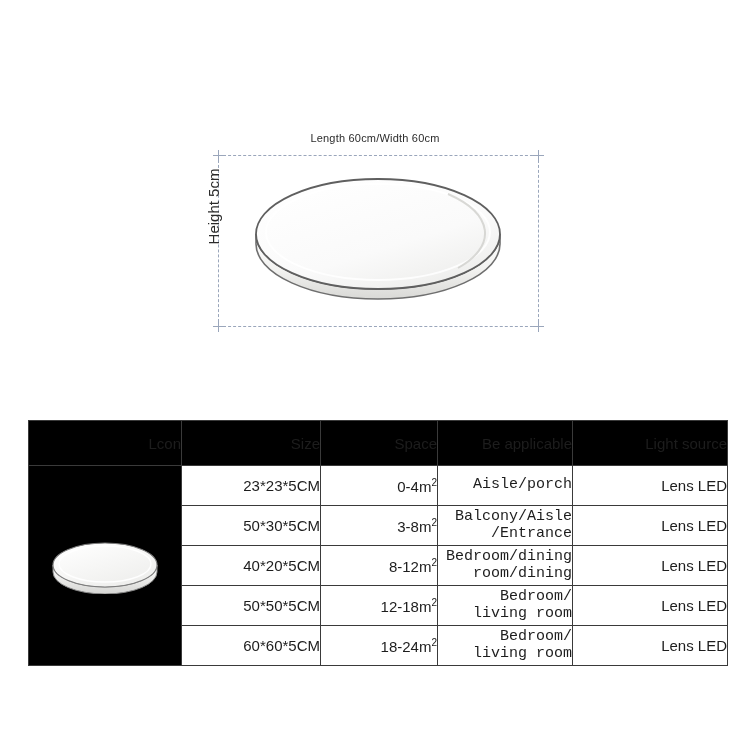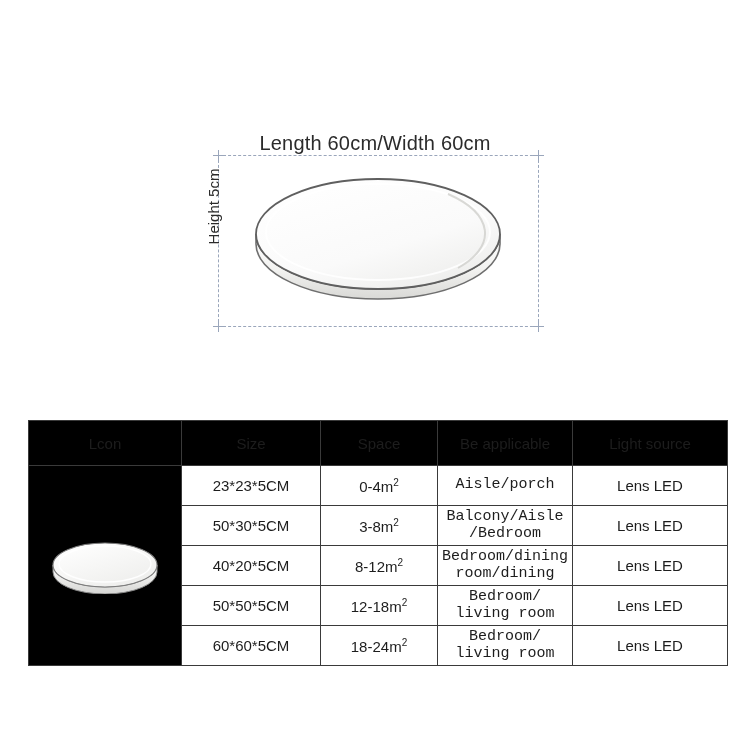--- a/index.html
+++ b/index.html
@@ -25,21 +25,21 @@
     background: #ffffff;
   }
 
   
   #top-dim-label {
     position: absolute;
     left: 0;
     top: 132px;
     width: 750px;
     text-align: center;
-    font-size: 20px;
+    font-size: 11px;
     color: #2b2b2b;
     letter-spacing: 0.2px;
   }
 
   
   .dash-h {
     position: absolute;
     border-top: 1px dashed #9aa6bb;
     height: 0;
   }
@@ -104,21 +104,21 @@
     position: absolute;
     left: 28px;
     top: 420px;
     width: 694px;
     border-collapse: collapse;
     table-layout: fixed;
     background: #ffffff;
   }
   #spec-table td, #spec-table th {
     border: 1px solid #3a3a3a;
-    text-align: center;
+    text-align: right;
     vertical-align: middle;
     font-size: 15px;
     color: #1d1d1d;
     font-weight: normal;
     padding: 0;
   }
   thead th {
     background: #000000;
     color: #ffffff;
     height: 44px;
@@ -239,21 +239,21 @@
       <td>Lens LED</td>
     </tr>
 
     <tr>
       <td>50*30*5CM</td>
       <td>
         <span>3-8</span><span>m</span><span class="sup">2</span>
       </td>
       <td class="cell-two-line">
         <div>Balcony/Aisle</div>
-        <div>/Bedroom</div>
+        <div>/Entrance</div>
       </td>
       <td>Lens LED</td>
     </tr>
 
     <tr>
       <td>40*20*5CM</td>
       <td>
         <span>8-12</span><span>m</span><span class="sup">2</span>
       </td>
       <td class="cell-two-line">

